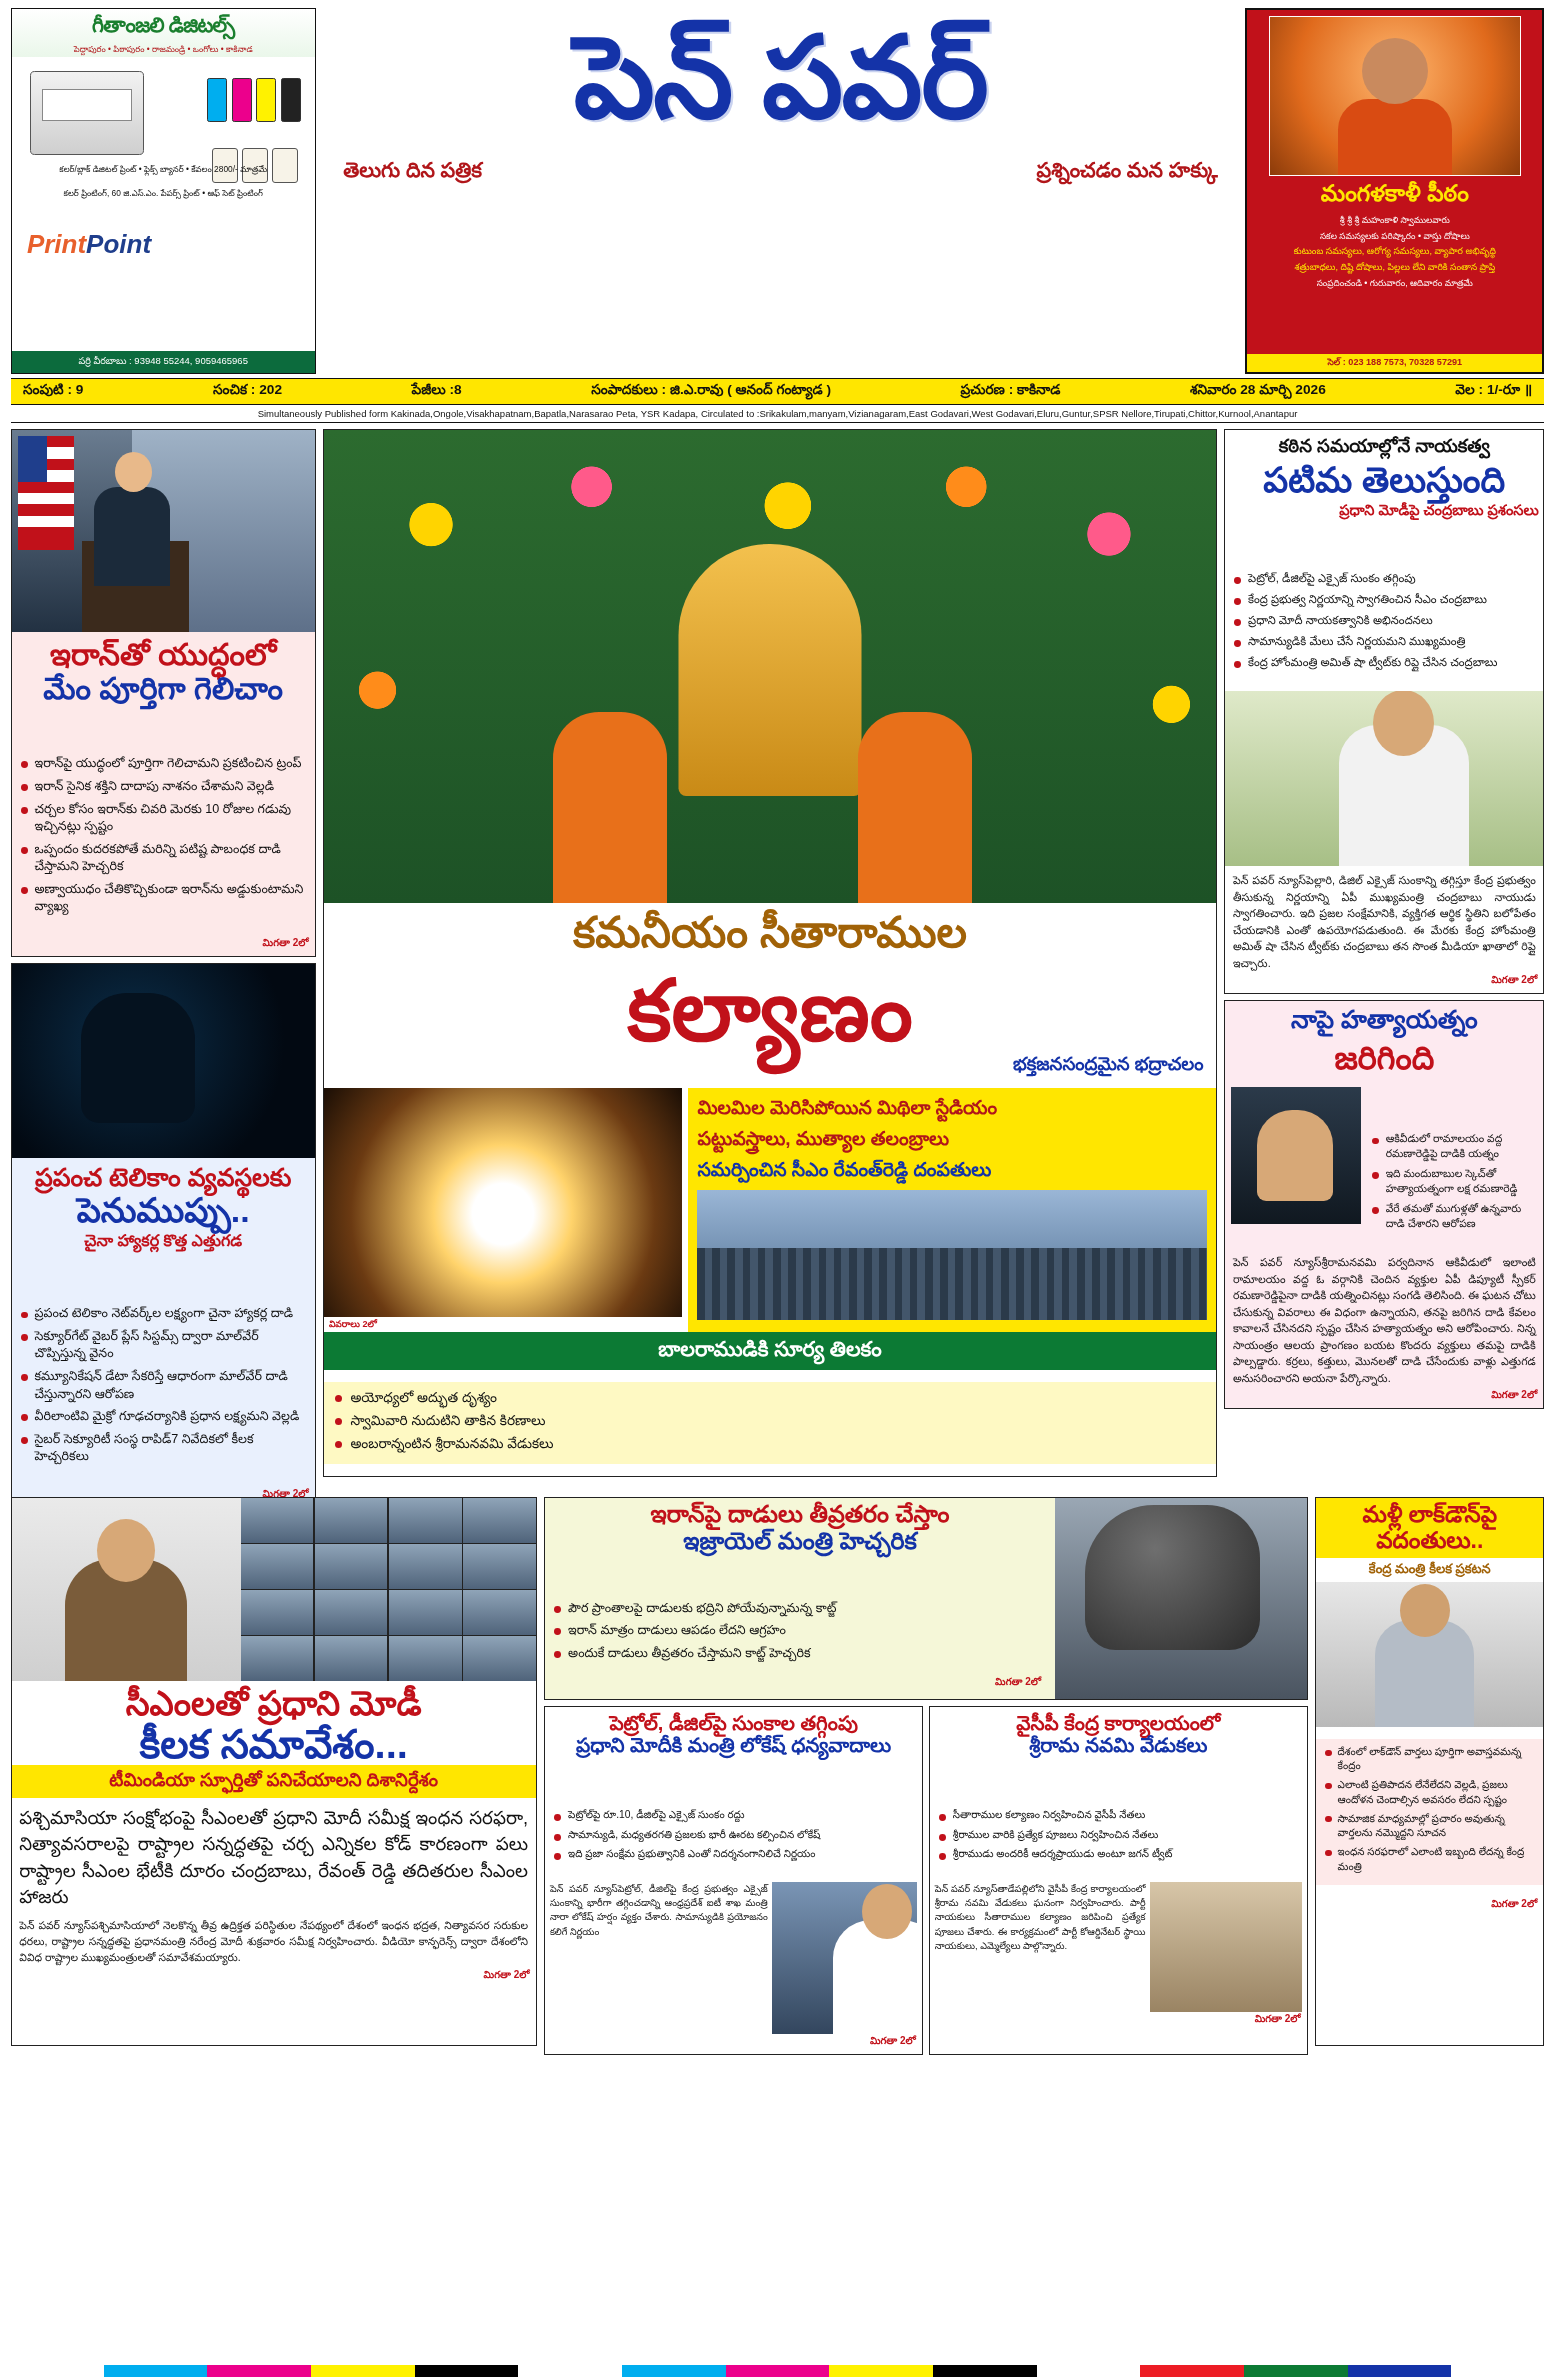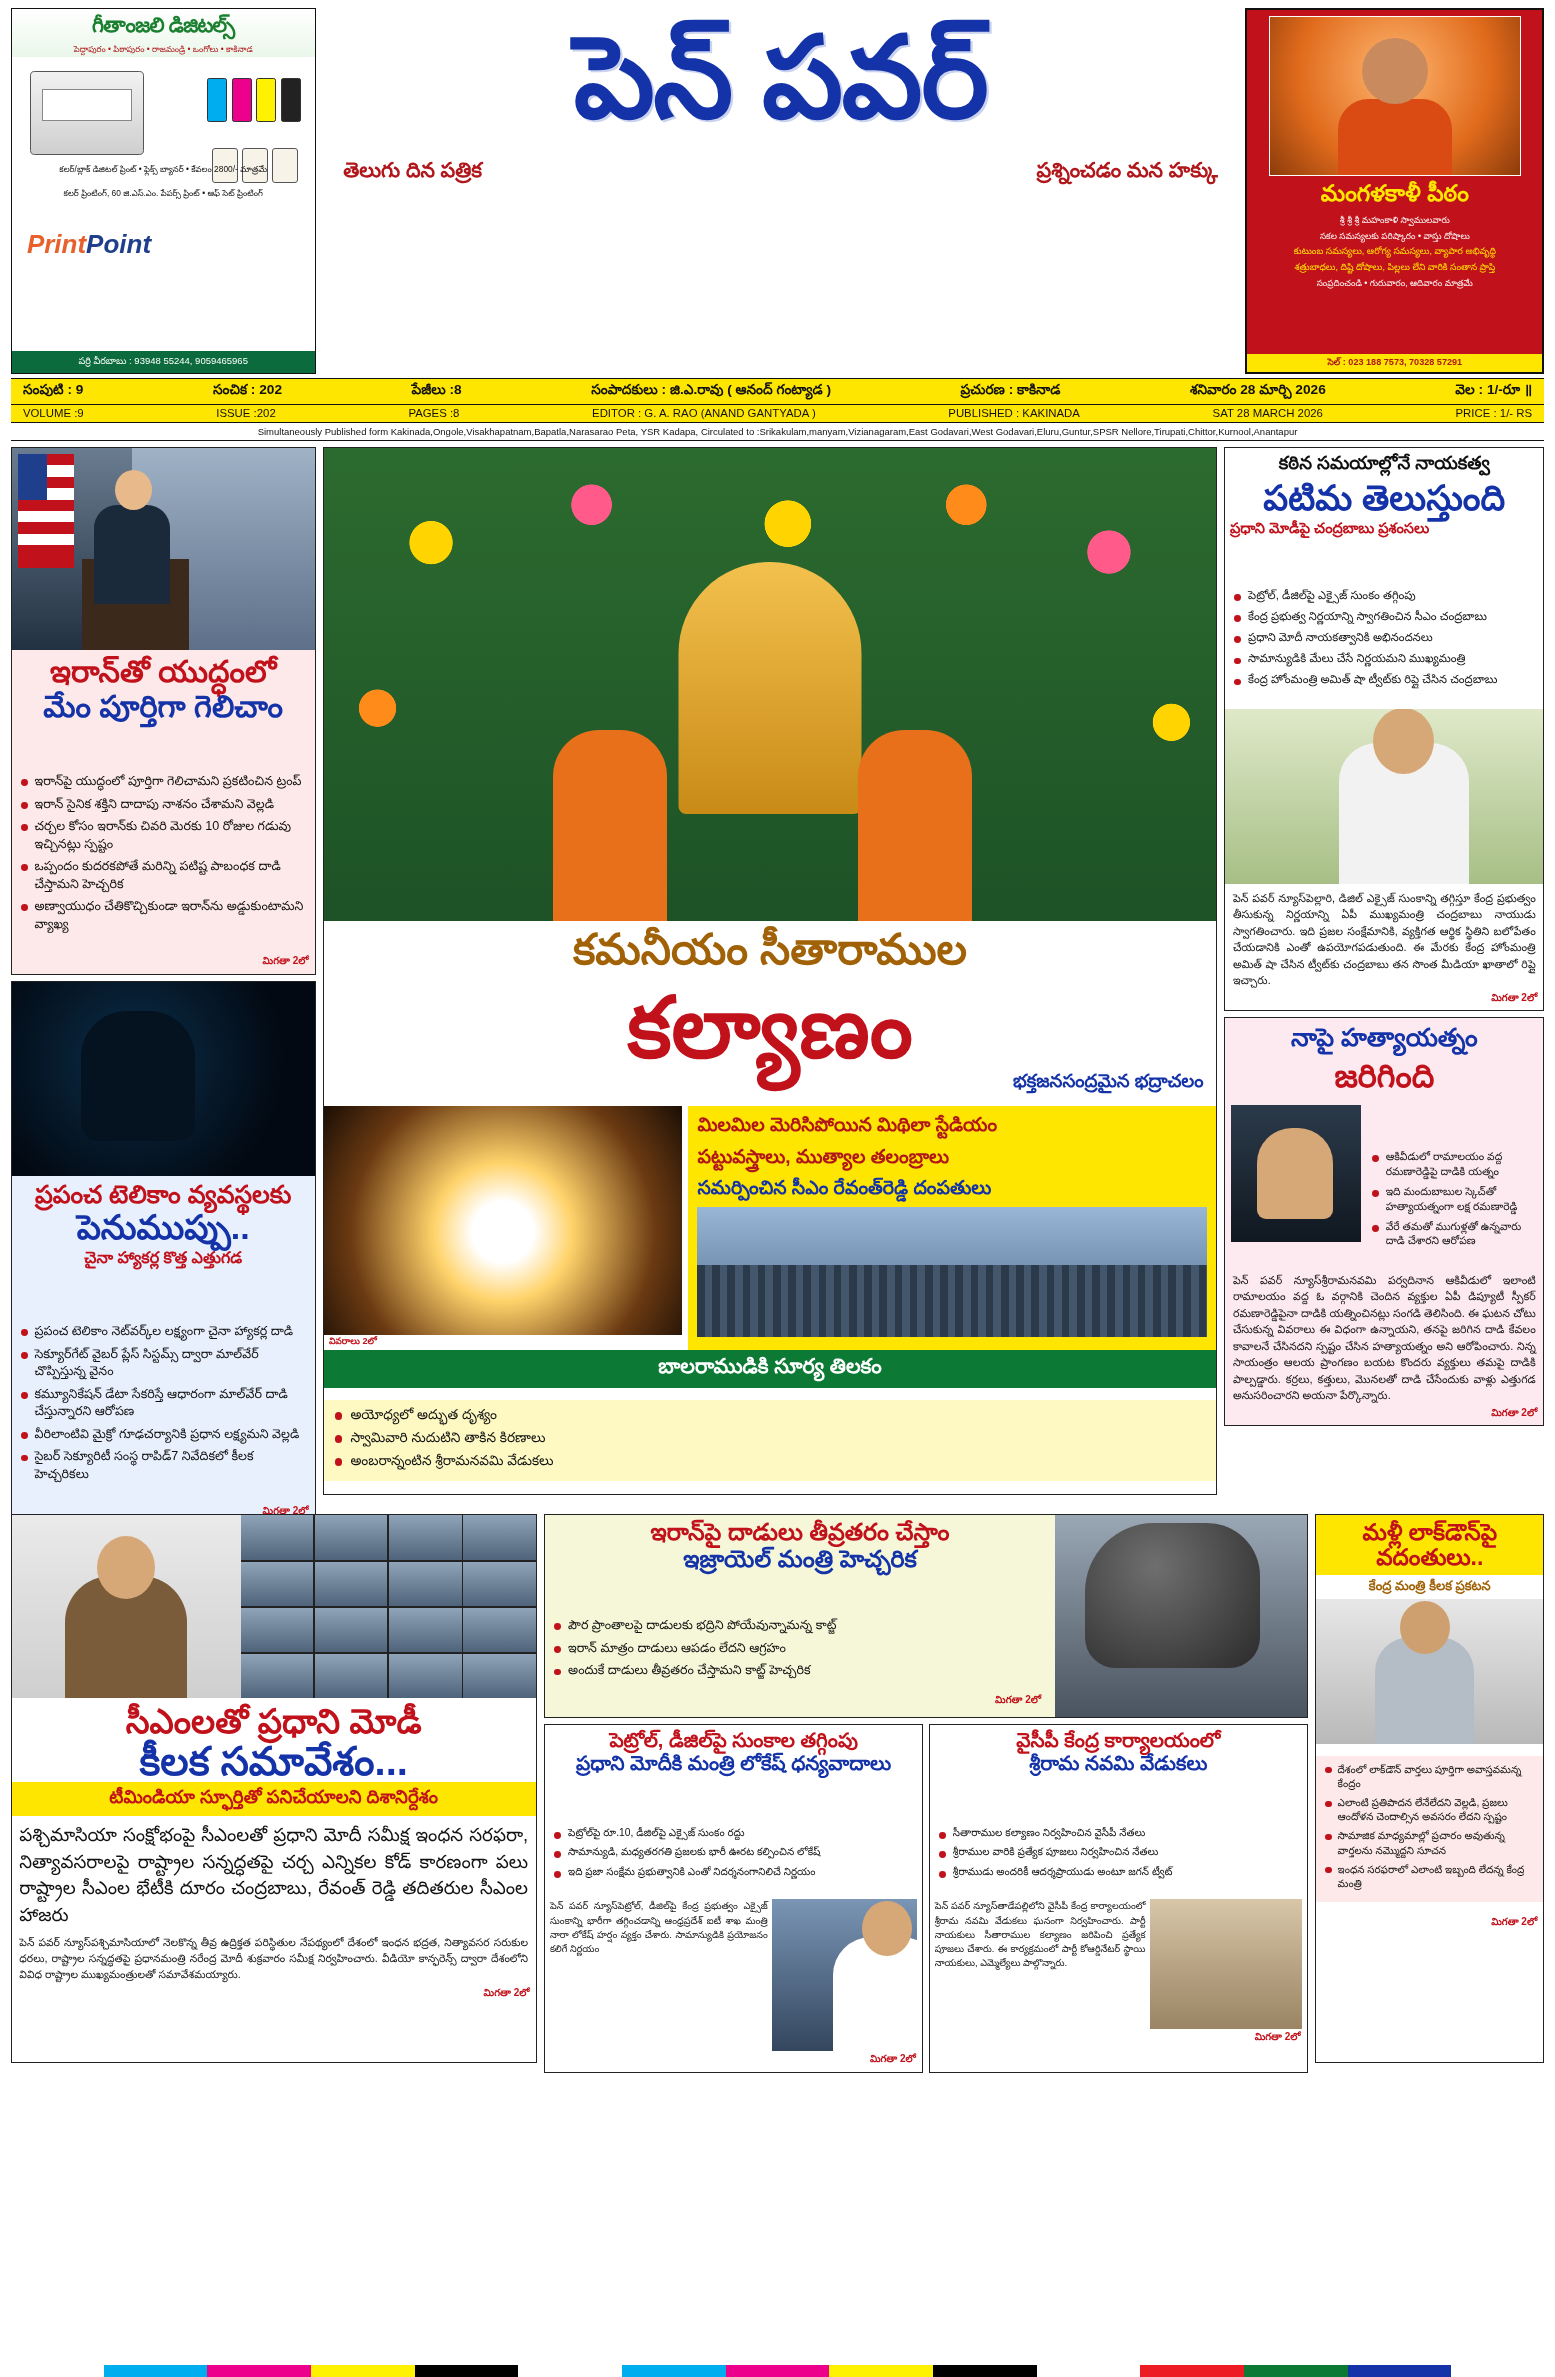--- a/index.html
+++ b/index.html
@@ -139,21 +139,21 @@
   .ph-crowd:after{content:"";position:absolute;inset:auto 0 0 0;height:72px;background:repeating-linear-gradient(90deg,#2b3a4a 0 7.6px,#43566b 7.6px 15.2px);}
 
   .green-band { background:#0c7a34; color:#fff; font-size:20.6px; font-weight:bold; text-align:center; padding:4.6px; }
   .green-bullets { background:#fef9c3; padding:6.1px 9.1px; }
   .green-bullets li { list-style:none; position:relative; padding-left:17px; font-size:13.7px; line-height:1.35; margin-bottom:4.6px; color:#111;}
   .green-bullets li:before{content:"";position:absolute;left:1.5px;top:6.1px;width:7.6px;height:7.6px;border-radius:50%;background:#c1111a;}
 
   
   .r-head-sm { font-size:18.3px; font-weight:bold; color:#111; text-align:center; padding:4.6px 6.1px 0; }
   .r-head-lg { font-size:35px; font-weight:bold; color:#c1111a; text-align:center; line-height:1.05; padding:1.5px 4.6px;}
-  .r-head-blue { font-size:14.5px; font-weight:bold; color:#1433a8; text-align:left; padding:1.5px 4.6px 4.6px;}
+  .r-head-blue { font-size:14.5px; font-weight:bold; color:#1433a8; text-align:right; padding:1.5px 4.6px 4.6px;}
   .ph-cbn { height:175px; background:linear-gradient(#dfe9c9,#a7bf86); position:relative; overflow:hidden;}
   .ph-cbn .man{position:absolute; left:114px; bottom:0; width:130px; height:141px; background:#f2f2f2; border-radius:38px 38px 0 0;}
   .ph-cbn .man:after{content:"";position:absolute;left:34px;top:-35px;width:61px;height:66px;border-radius:50%;background:#d7a877;}
   .body-text { font-size:11px; line-height:1.5; text-align:justify; padding:6.1px 7.6px 1.5px; }
 
   .r-box2 { margin-top:6.1px; background:#fdeaf0; }
   .r2-head { font-size:25px; font-weight:bold; color:#1433a8; text-align:center; padding:4.6px 3px 0;}
   .r2-head2 { font-size:32px; font-weight:bold; color:#c1111a; text-align:center; padding:0 3px 3px;}
   .r2-row { display:flex; gap:6.1px; padding:0 6.1px;}
   .ph-acc { width:130px; height:137px; background:linear-gradient(#2b3a4a,#101820); position:relative;}
@@ -262,29 +262,20 @@
   </div>
 
   <div class="infobar">
     <span>సంపుటి : 9</span>
     <span>సంచిక : 202</span>
     <span>పేజీలు :8</span>
     <span>సంపాదకులు : జి.ఎ.రావు  ( ఆనంద్ గంట్యాడ )</span>
     <span>ప్రచురణ : కాకినాడ</span>
     <span>శనివారం 28 మార్చి 2026</span>
     <span>వెల : 1/-రూ ॥</span>
-  </div>
-  <div class="infobar2">
-    <span>VOLUME :9</span>
-    <span>ISSUE :202</span>
-    <span>PAGES :8</span>
-    <span>EDITOR : G. A. RAO  (ANAND GANTYADA )</span>
-    <span>PUBLISHED : KAKINADA</span>
-    <span>SAT 28 MARCH 2026</span>
-    <span>PRICE :    1/- RS</span>
   </div>
   <div class="strip">Simultaneously Published form Kakinada,Ongole,Visakhapatnam,Bapatla,Narasarao Peta, YSR Kadapa, Circulated to :Srikakulam,manyam,Vizianagaram,East Godavari,West Godavari,Eluru,Guntur,SPSR Nellore,Tirupati,Chittor,Kurnool,Anantapur</div>
 
   <div class="main">
 
     <div class="col-left">
 
       <div class="box art-left-1">
         <div class="photo ph-trump">
           <div class="flag"></div>

